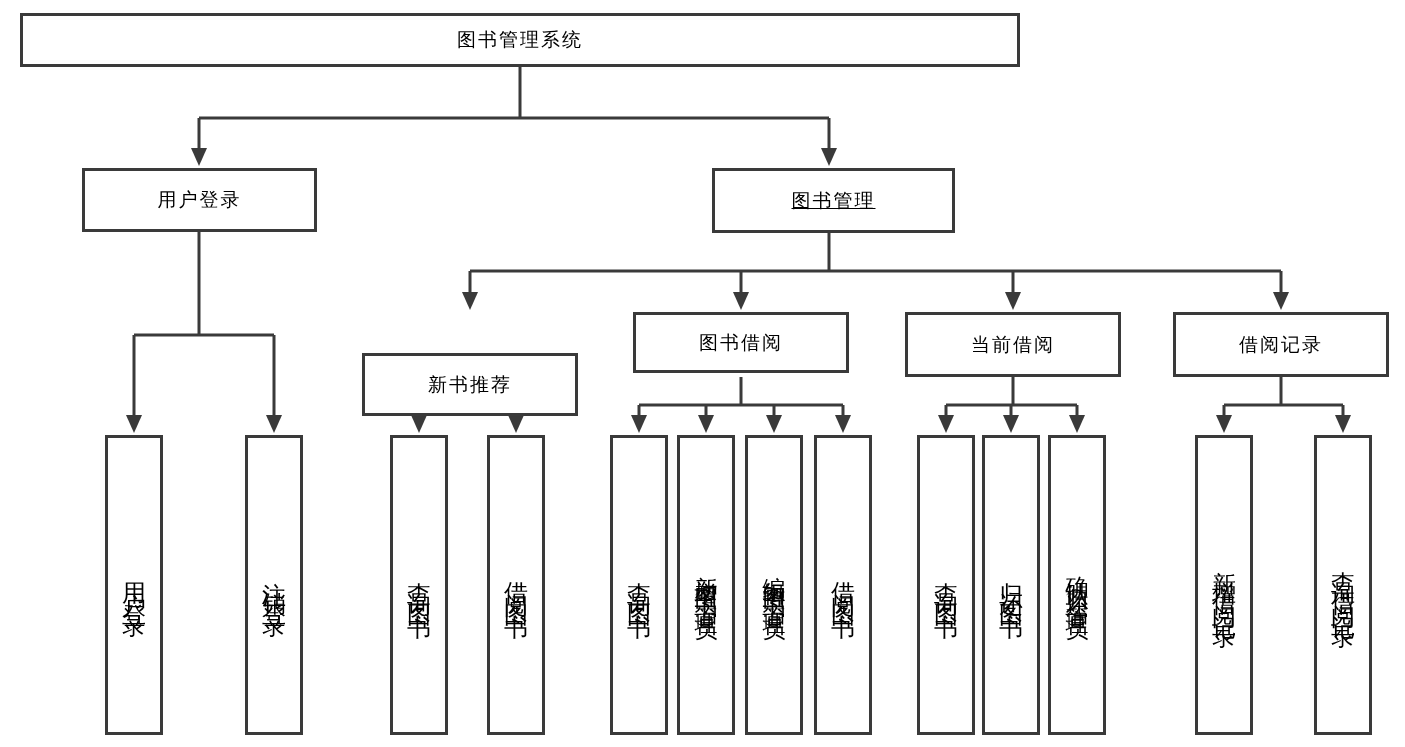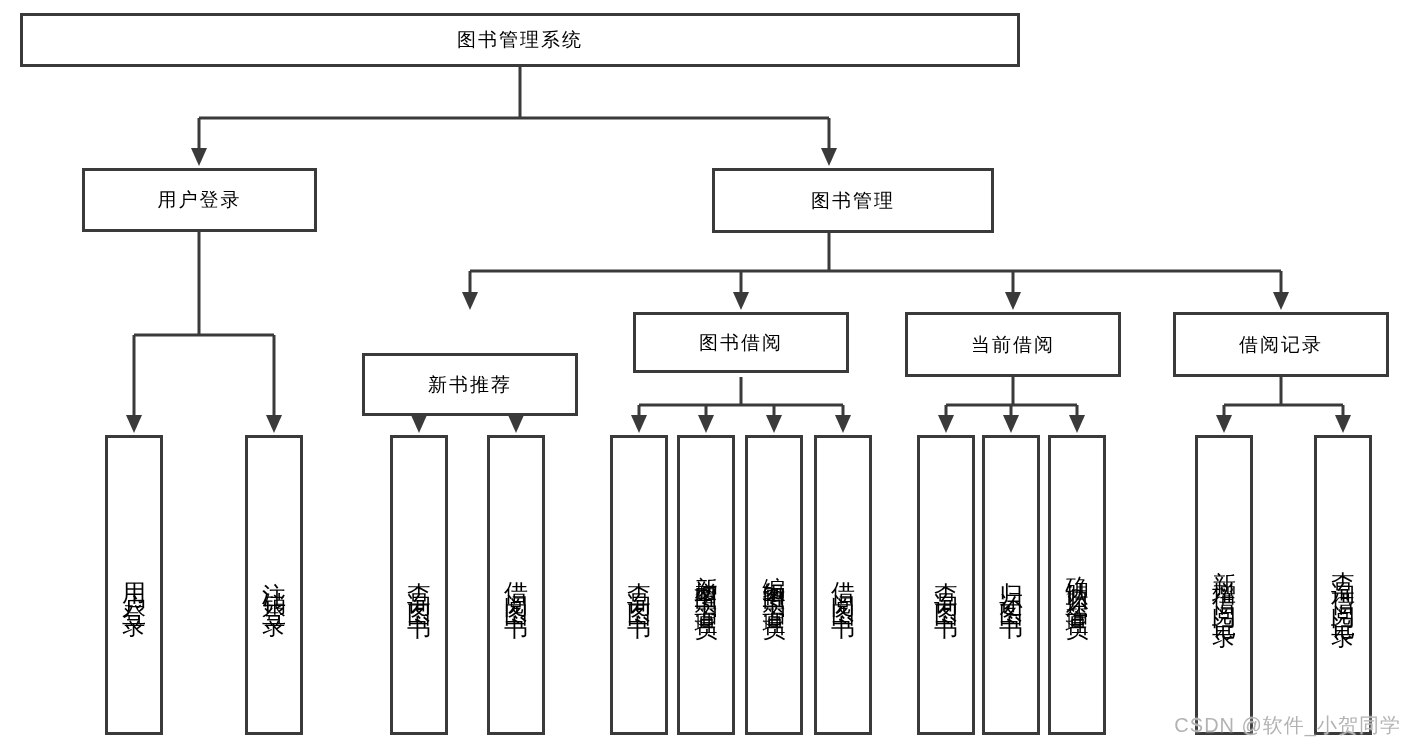--- a/index.html
+++ b/index.html
@@ -75,21 +75,21 @@
     </g>
   </svg>
 
   <div class="node h" style="left:20px; top:13px; width:1000px; height:54px;">
     <span>图书管理系统</span>
   </div>
 
   <div class="node h" style="left:82px; top:168px; width:235px; height:64px;">
     <span>用户登录</span>
   </div>
-  <div class="node h" style="left:712px; top:168px; width:282px; height:65px;">
+  <div class="node h" style="left:712px; top:168px; width:243px; height:65px;text-decoration:underline;">
     <span>图书管理</span>
   </div>
 
   <div class="node h" style="left:362px; top:312px; width:216px; height:63px;margin-top:41px;">
     <span>新书推荐</span>
   </div>
   <div class="node h" style="left:633px; top:312px; width:216px; height:61px;">
     <span>图书借阅</span>
   </div>
   <div class="node h" style="left:905px; top:312px; width:216px; height:65px;">
@@ -136,14 +136,13 @@
     <span>确认归还（管理员）</span>
   </div>
 
   <div class="node v" style="left:1195px; top:435px; width:58px; height:300px;">
     <span>新增借阅记录</span>
   </div>
   <div class="node v" style="left:1314px; top:435px; width:58px; height:300px;">
     <span>查询借阅记录</span>
   </div>
 
-  <div class="watermark">CSDN @软件_小贺同学</div>
 </div>
 
 </body></html>

